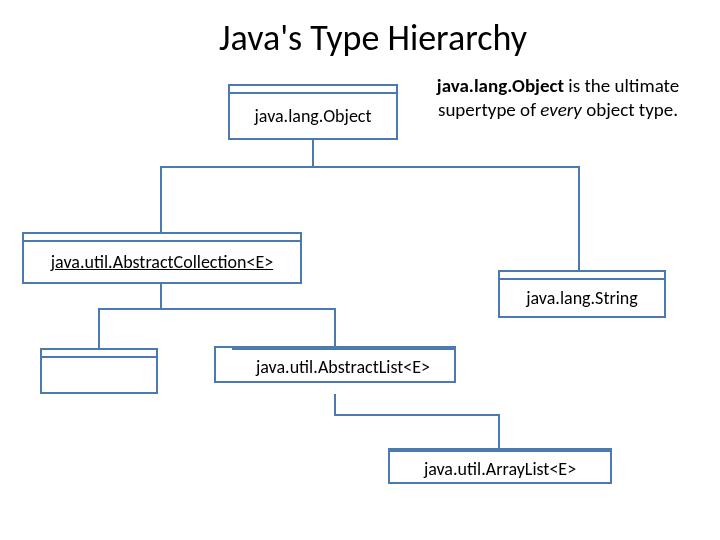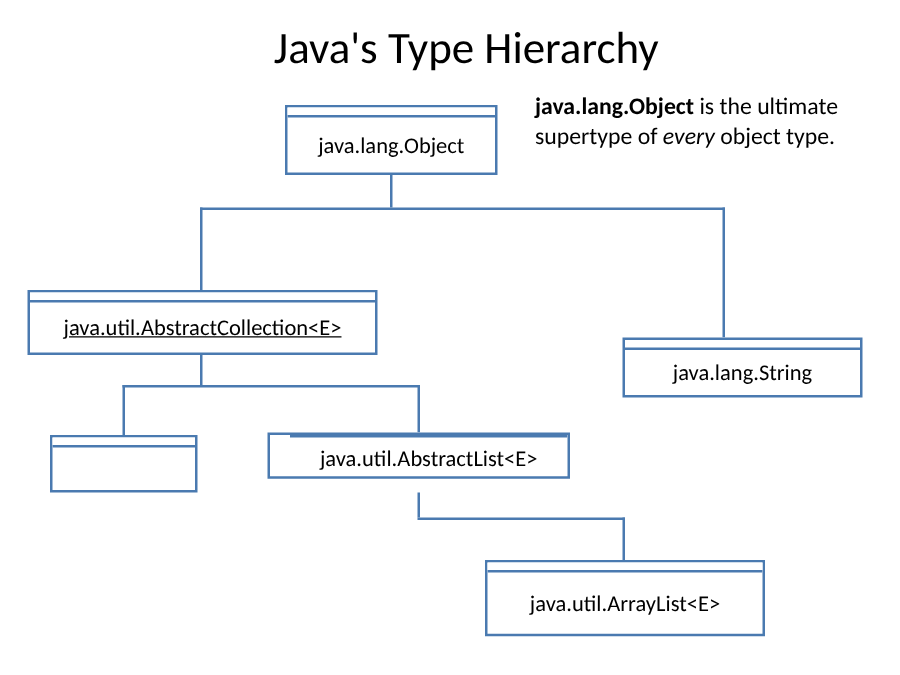--- a/index.html
+++ b/index.html
@@ -1,15 +1,15 @@
 <!DOCTYPE html>
 <html><head>
 <meta charset="utf-8">
 <style>
-  * { box-sizing: border-box; margin: 0; padding: 0; }
+  * { box-sizing: border-box; margin: 0; padding: 0; text-align: center; }
   body {
     width: 720px;
     height: 540px;
     background: #fff;
     font-family: Calibri, Arial, sans-serif;
     position: relative;
     overflow: hidden;
   }
   .title {
     position: absolute;
@@ -38,23 +38,23 @@
     display: flex;
     align-items: center;
     justify-content: center;
     font-size: 18px;
     color: #000;
     padding: 6px 10px;
     white-space: nowrap;
   }
   .object-box { left: 228px; top: 84px; width: 170px; height: 56px; }
   .abscoll-box { left: 22px; top: 232px; width: 280px; height: 52px; text-decoration: underline; }
-  .string-box { left: 498px; top: 270px; width: 192px; height: 48px; }
+  .string-box { left: 498px; top: 270px; width: 168px; height: 48px; }
   .abslist-box { left: 214px; top: 346px; width: 242px; height: 37px; padding-left: 16px; }
-  .arraylist-box { left: 388px; top: 448px; width: 224px; height: 61px; }
+  .arraylist-box { left: 388px; top: 448px; width: 224px; height: 36px; }
   .empty-box { left: 40px; top: 348px; width: 118px; height: 46px; }
   .empty-box .node-body { min-height: 30px; }
 
   .annotation {
     position: absolute;
     left: 428px;
     top: 74px;
     width: 260px;
     font-size: 19px;
     color: #000;

